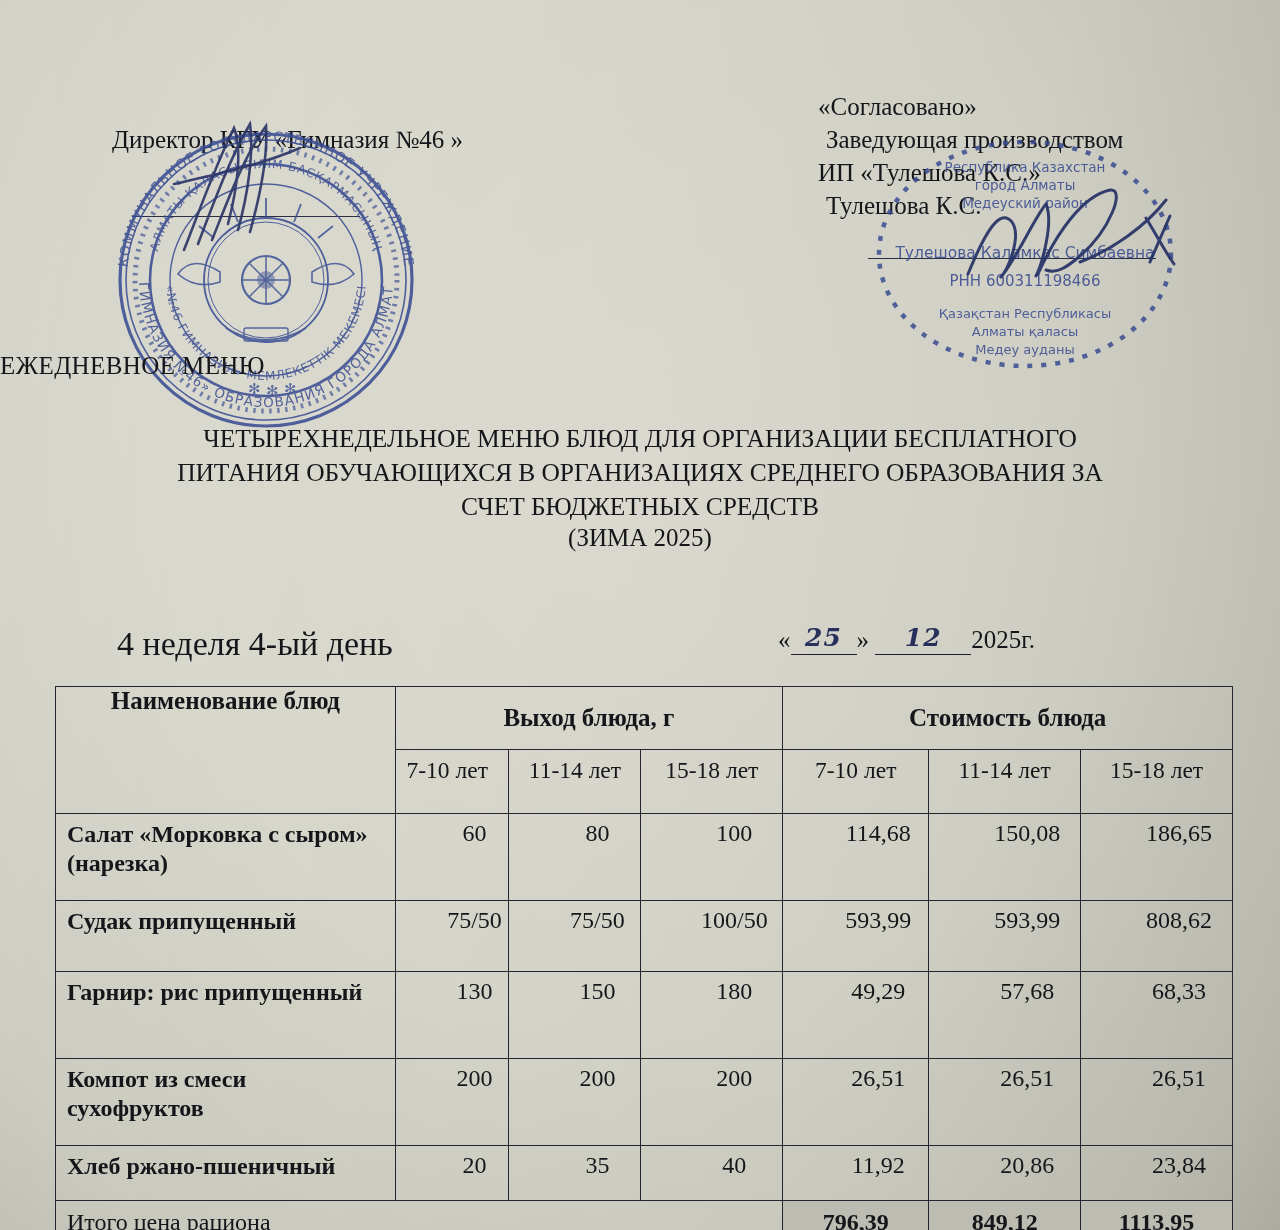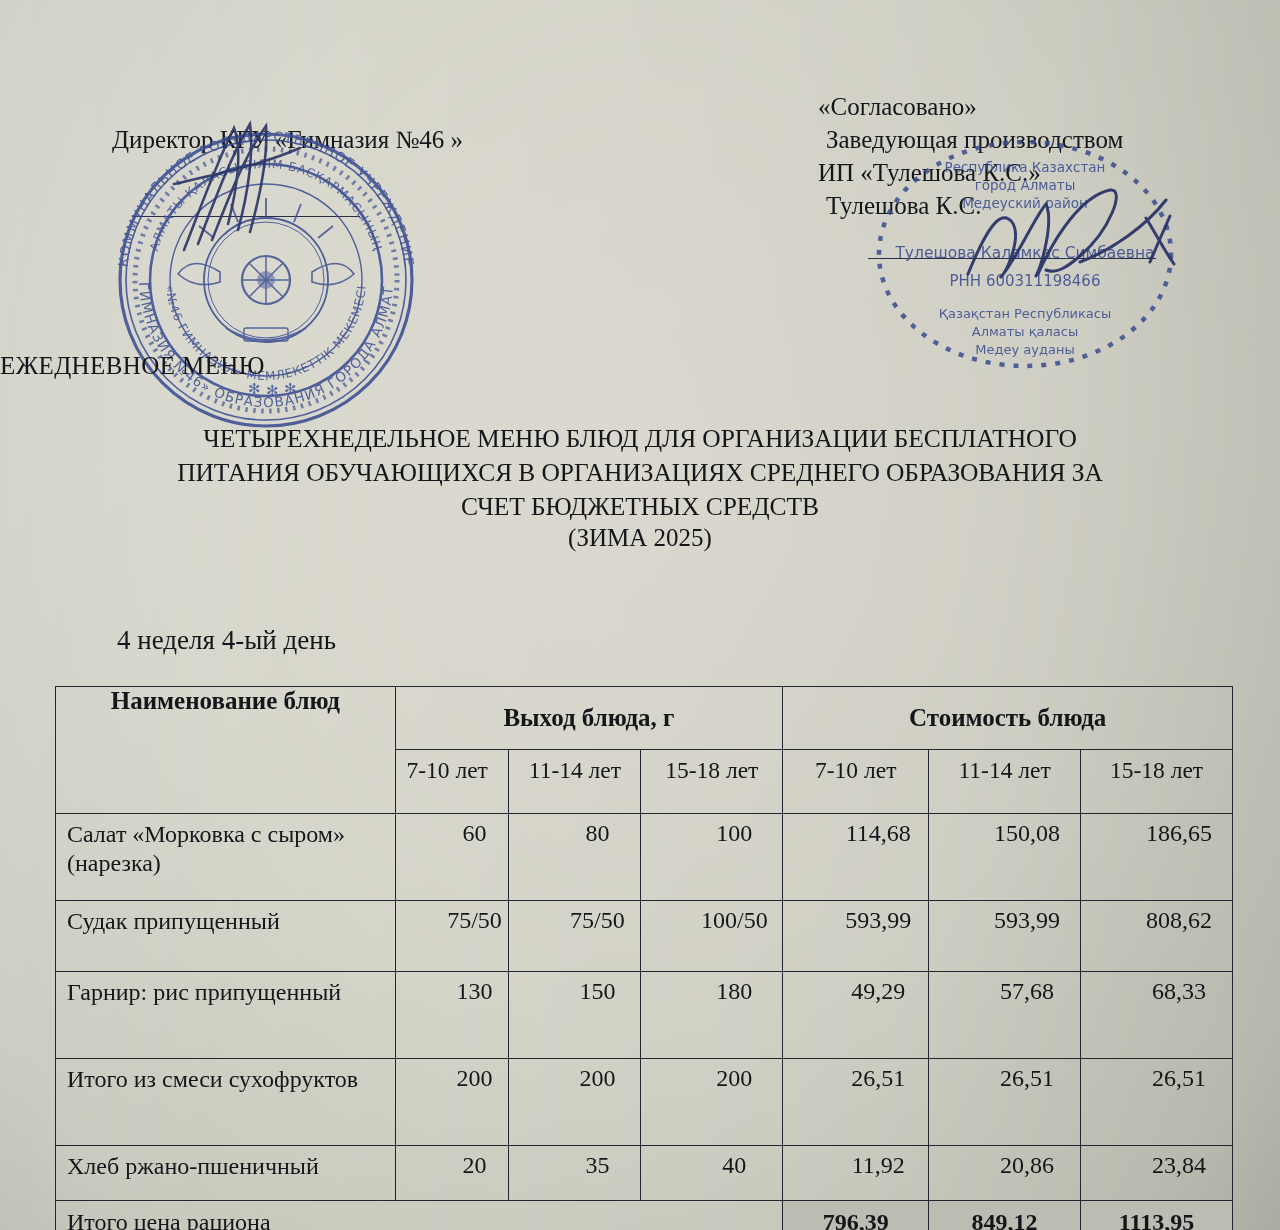--- a/index.html
+++ b/index.html
@@ -54,21 +54,21 @@
     text-align:center;font-size:25.5px;line-height:1.33;
     letter-spacing:-.1px;
   }
   .season{
     position:absolute;left:0;right:0;top:524px;
     text-align:center;font-size:25px;
   }
 
   
   .dateline{position:absolute;left:0;right:0;top:625px;height:40px;}
-  .week{position:absolute;left:117px;top:0;font-size:27px;}
+  .week{position:absolute;left:117px;top:0;font-size:34px;}
   .dt{position:absolute;left:778px;top:0;font-size:25px;white-space:nowrap;}
   .dt .blankA{display:inline-block;width:66px;border-bottom:1.8px solid #1d2030;
     text-align:center;position:relative;}
   .dt .blankB{display:inline-block;width:96px;border-bottom:1.8px solid #1d2030;
     text-align:center;position:relative;}
   .hand{
     font-family:"DejaVu Serif", serif;
     font-style:italic;font-weight:700;
     color:#27305a;font-size:25px;
     position:relative;top:-2px;
@@ -89,21 +89,21 @@
     height:62px;vertical-align:middle;
   }
   th.sub{
     font-weight:400;font-size:23.5px;text-align:center;
     height:56px;vertical-align:top;padding-top:7px;
   }
   th.sub.two{text-align:left;padding-left:11px;line-height:1.16;}
   th.namecol{vertical-align:top;margin-top:36px;}
   td.dish{
     text-align:left;padding:6px 8px 8px 11px;line-height:1.2;
-    vertical-align:top;font-size:24px;
+    vertical-align:top;font-size:24px;font-weight:bold;
   }
   td.num{text-align:center;vertical-align:top;padding-top:6px;font-size:24px;padding-left:45px;}
   tr.r-tall td{height:72px;}
   tr.r-mid td{height:56px;}
   tr.r-short td{height:40px;}
   td.total-lbl{
     text-align:left;padding-left:11px;font-size:24px;vertical-align:middle;
   }
   td.total-val{
     text-align:center;font-weight:700;font-size:24px;
@@ -254,20 +254,24 @@
   </svg>
 
   <div class="daily-title">ЕЖЕДНЕВНОЕ МЕНЮ</div>
 
   <div class="main-title">ЧЕТЫРЕХНЕДЕЛЬНОЕ МЕНЮ БЛЮД ДЛЯ ОРГАНИЗАЦИИ БЕСПЛАТНОГО ПИТАНИЯ ОБУЧАЮЩИХСЯ В ОРГАНИЗАЦИЯХ СРЕДНЕГО ОБРАЗОВАНИЯ ЗА СЧЕТ БЮДЖЕТНЫХ СРЕДСТВ</div>
 
   <div class="season">(ЗИМА 2025)</div>
 
   <div class="dateline">
     <div class="week">4 неделя 4-ый день</div>
+    <div class="dt">
+      <span>«</span><span class="blankA"><span class="hand">25</span></span><span>»</span>
+      <span class="blankB"><span class="hand">12</span></span><span>2025г.</span>
+    </div>
   </div>
 
   <div class="tbl-wrap">
     <table>
       <colgroup>
         <col class="c0">
           <col class="c1">
           <col class="c2">
           <col class="c3">
         <col class="c4">
@@ -311,21 +315,21 @@
         <tr class="r-tall">
           <td class="dish">Гарнир: рис припущенный</td>
           <td class="num">130</td>
           <td class="num">150</td>
           <td class="num">180</td>
           <td class="num">49,29</td>
           <td class="num">57,68</td>
           <td class="num">68,33</td>
         </tr>
         <tr class="r-tall">
-          <td class="dish">Итого из смеси сухофруктов</td>
+          <td class="dish">Компот из смеси сухофруктов</td>
           <td class="num">200</td>
           <td class="num">200</td>
           <td class="num">200</td>
           <td class="num">26,51</td>
           <td class="num">26,51</td>
           <td class="num">26,51</td>
         </tr>
         <tr class="r-short">
           <td class="dish">Хлеб ржано-пшеничный</td>
           <td class="num">20</td>

